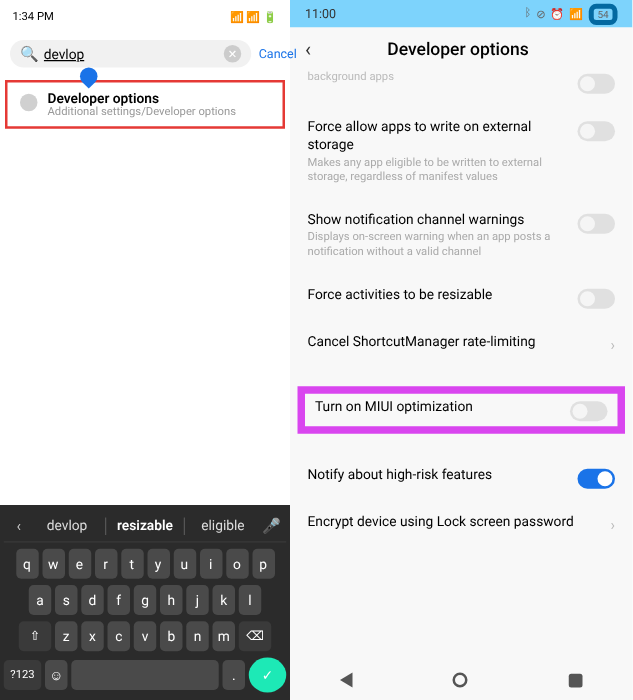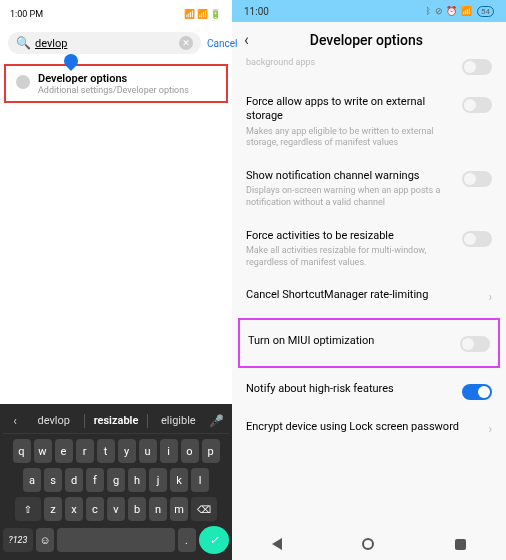--- a/index.html
+++ b/index.html
@@ -32,61 +32,61 @@
 .kb-sugg { display: flex; align-items: center; padding: 4px 4px; gap: 2px; border-bottom: 1px solid #3a3a3a; }
 .kb-sugg .sug { flex: 1; text-align: center; font-size: 11px; color: #ddd; padding: 2px 0; }
 .kb-sugg .sug.strong { font-weight: 600; color: #fff; }
 .kb-sugg .sep { width: 1px; height: 14px; background: #555; }
 .kb-sugg .icon { width: 16px; text-align: center; font-size: 12px; color: #ccc; }
 .kb-row { display: flex; justify-content: center; gap: 3px; margin-top: 5px; }
 .key { background: #4a4a4a; border-radius: 4px; width: 18px; height: 24px; display: flex; align-items: center; justify-content: center; font-size: 11px; color: #fff; }
 .key.wide { width: 26px; background: #3a3a3a; font-size: 10px; }
 .key.space { flex: 1; background: #4a4a4a; }
 .key.enter { width: 30px; background: #1de9b6; border-radius: 50%; height: 28px; }
-.kb-row.bottom { align-items: center; font-style: italic; }
+.kb-row.bottom { align-items: center; }
 
 
 .right-status { height: 22px; display: flex; justify-content: space-between; align-items: center; padding: 0 12px; font-size: 10px; color: #333; background: #7dd3fc; }
 .right-status .ricons { display: flex; gap: 4px; align-items: center; font-size: 9px; color: #666; }
-.batt-box { border: 1px solid #0369a1; border-radius: 6px; padding: 0 3px; font-size: 8px; }
+.batt-box { border: 4px solid #0369a1; border-radius: 6px; padding: 0 3px; font-size: 8px; }
 
 
 .right-header { display: flex; align-items: center; padding: 8px 12px; gap: 8px; background: #f8f8f8; }
 .right-header .back { font-size: 16px; color: #333; }
 .right-header .title { flex: 1; text-align: center; font-size: 14px; font-weight: 500; color: #000; margin-right: 18px; }
 
 
 .settings { flex: 1; overflow: hidden; padding: 0 14px; }
 .item { padding: 10px 0; display: flex; align-items: flex-start; gap: 8px; border-bottom: 0; }
 .item .txt { flex: 1; }
 .item .txt .t { font-size: 11px; color: #000; line-height: 1.3; }
 .item .txt .d { font-size: 9px; color: #aaa; line-height: 1.3; margin-top: 2px; }
 .toggle { width: 30px; height: 16px; border-radius: 8px; background: #e0e0e0; position: relative; flex-shrink: 0; margin-top: 2px; }
 .toggle::after { content: ""; position: absolute; width: 12px; height: 12px; background: #fff; border-radius: 50%; top: 2px; right: 2px; }
 .toggle.on { background: #1a73e8; }
 .toggle.on::after { right: 2px; }
 .toggle.off::after { left: 2px; right: auto; background: #f5f5f5; }
 .chev { color: #bbb; font-size: 12px; margin-top: 2px; }
-.highlight { border: 2px solid #d946ef; margin: 4px -8px; padding: 14px 8px; }
+.highlight { border: 6px solid #d946ef; margin: 16px -8px; padding: 4px 8px; }
 .truncated { color: #bbb; font-size: 9px; line-height: 1.2; }
 
 
 .navbar { height: 32px; display: flex; justify-content: space-around; align-items: center; background: #f8f8f8; }
 .nav-tri { width: 0; height: 0; border-top: 6px solid transparent; border-bottom: 6px solid transparent; border-right: 10px solid #555; }
 .nav-circ { width: 12px; height: 12px; border: 2px solid #555; border-radius: 50%; }
 .nav-sq { width: 11px; height: 11px; background: #555; border-radius: 2px; }
 </style>
 </head>
 <body>
 
 <div class="container">
 
   <div class="left-panel">
     <div class="left-status">
-      <span>1:00 PM</span>
+      <span>1:34 PM</span>
       <span class="icons">📶 📶 🔋</span>
     </div>
     <div class="search-row">
       <div class="search-box">
         <span class="mag">🔍</span>
         <input style="text-decoration: underline;" value="devlop">
         <span class="clear">✕</span>
         <div class="cursor-drop"></div>
       </div>
       <span class="cancel-link">Cancel</span>
@@ -185,21 +185,20 @@
       <div class="item">
         <div class="txt">
           <div class="t">Show notification channel warnings</div>
           <div class="d">Displays on-screen warning when an app posts a notification without a valid channel</div>
         </div>
         <div class="toggle off"></div>
       </div>
       <div class="item">
         <div class="txt">
           <div class="t">Force activities to be resizable</div>
-          <div class="d">Make all activities resizable for multi-window, regardless of manifest values.</div>
         </div>
         <div class="toggle off"></div>
       </div>
       <div class="item">
         <div class="txt">
           <div class="t">Cancel ShortcutManager rate-limiting</div>
         </div>
         <span class="chev">›</span>
       </div>
       <div class="item highlight">

